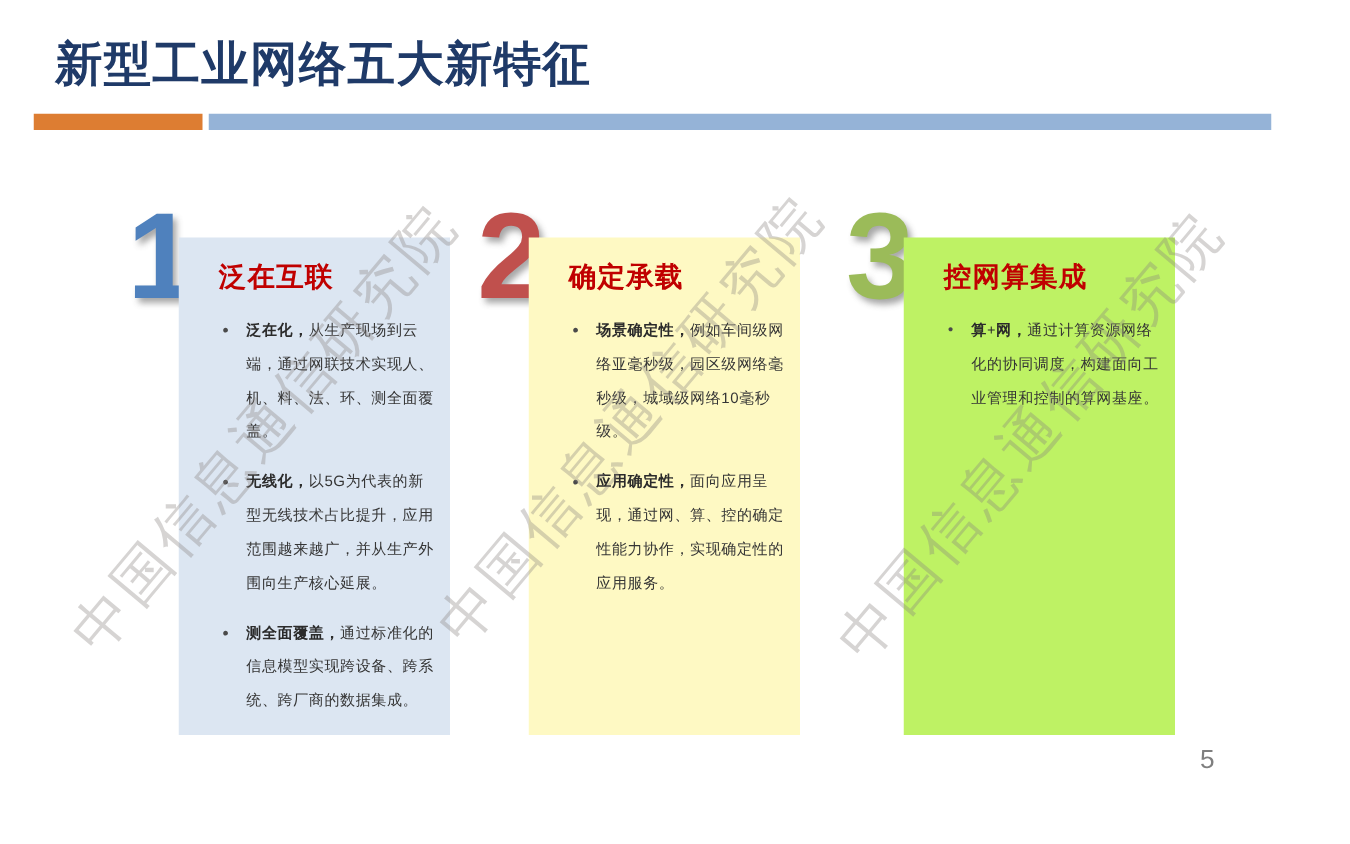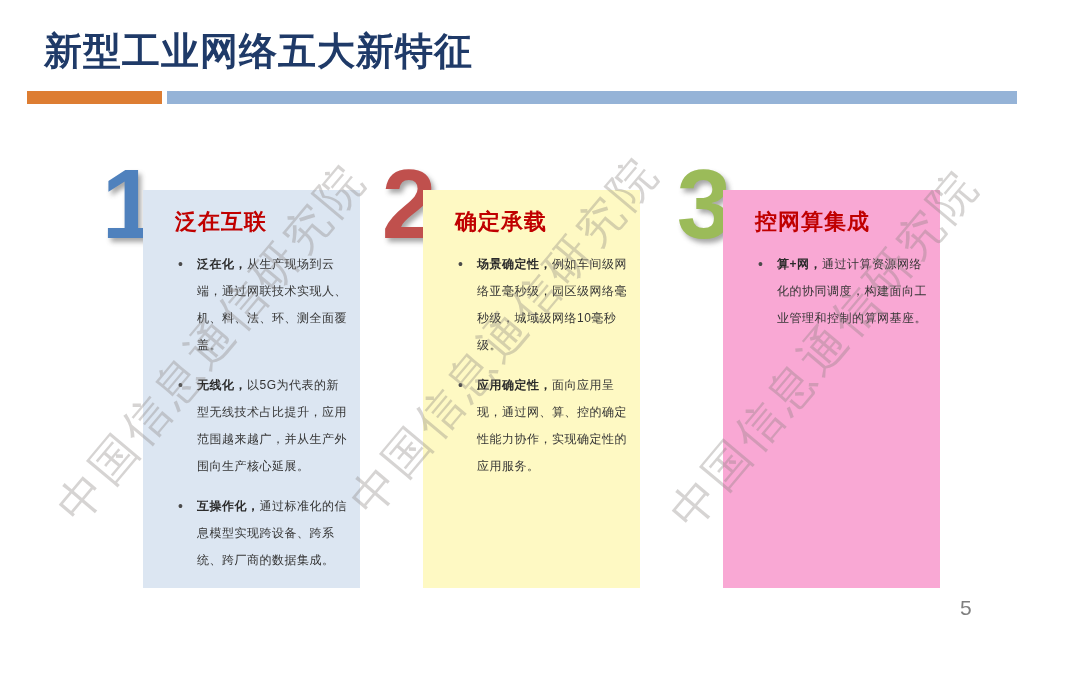--- a/index.html
+++ b/index.html
@@ -104,38 +104,38 @@
   <div class="panel p1" style="background-color: rgb(220, 230, 242);">
     <h2 style="color: rgb(192, 0, 0);">泛在互联</h2>
     <ul>
       <li>
         <span class="lead">泛在化，</span><span>从生产现场到云端，通过网联技术实现人、机、料、法、环、测全面覆盖。</span>
       </li>
       <li>
         <span class="lead">无线化，</span><span>以5G为代表的新型无线技术占比提升，应用范围越来越广，并从生产外围向生产核心延展。</span>
       </li>
       <li>
-        <span class="lead">互操作化，</span><span>通过标准化的信息模型实现跨设备、跨系统、跨厂商的数据集成。</span>
+        <span class="lead">测全面覆盖，</span><span>通过标准化的信息模型实现跨设备、跨系统、跨厂商的数据集成。</span>
       </li>
     </ul>
   </div>
 
   <div class="panel p2" style="background-color: #fef9c3;">
     <h2 style="color: rgb(192, 0, 0);">确定承载</h2>
     <ul>
       <li>
         <span class="lead">场景确定性，</span><span>例如车间级网络亚毫秒级，园区级网络毫秒级，城域级网络10毫秒级。</span>
       </li>
       <li>
         <span class="lead">应用确定性，</span><span>面向应用呈现，通过网、算、控的确定性能力协作，实现确定性的应用服务。</span>
       </li>
     </ul>
   </div>
 
-  <div class="panel p3" style="background-color: #f9a8d4;">
+  <div class="panel p3" style="background-color: #bef264; font-family: Liberation Serif, serif;">
     <h2 style="color: rgb(192, 0, 0);">控网算集成</h2>
     <ul>
       <li>
         <span class="lead">算+网，</span><span>通过计算资源网络化的协同调度，构建面向工业管理和控制的算网基座。</span>
       </li>
     </ul>
   </div>
 
   <div class="wm wm1">中国信息通信研究院</div>
   <div class="wm wm2">中国信息通信研究院</div>

